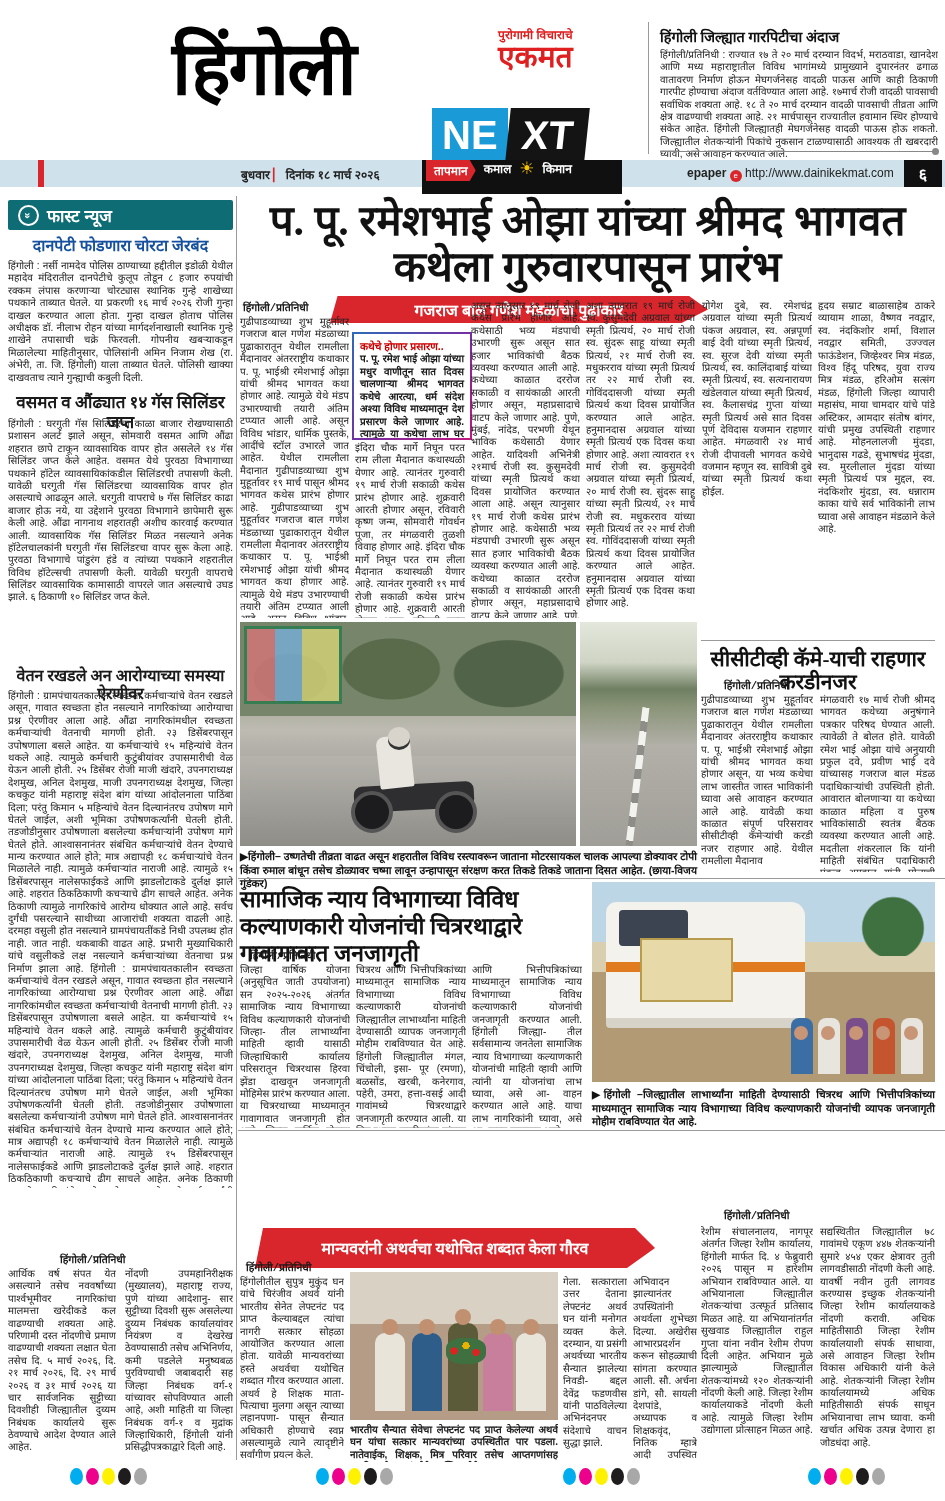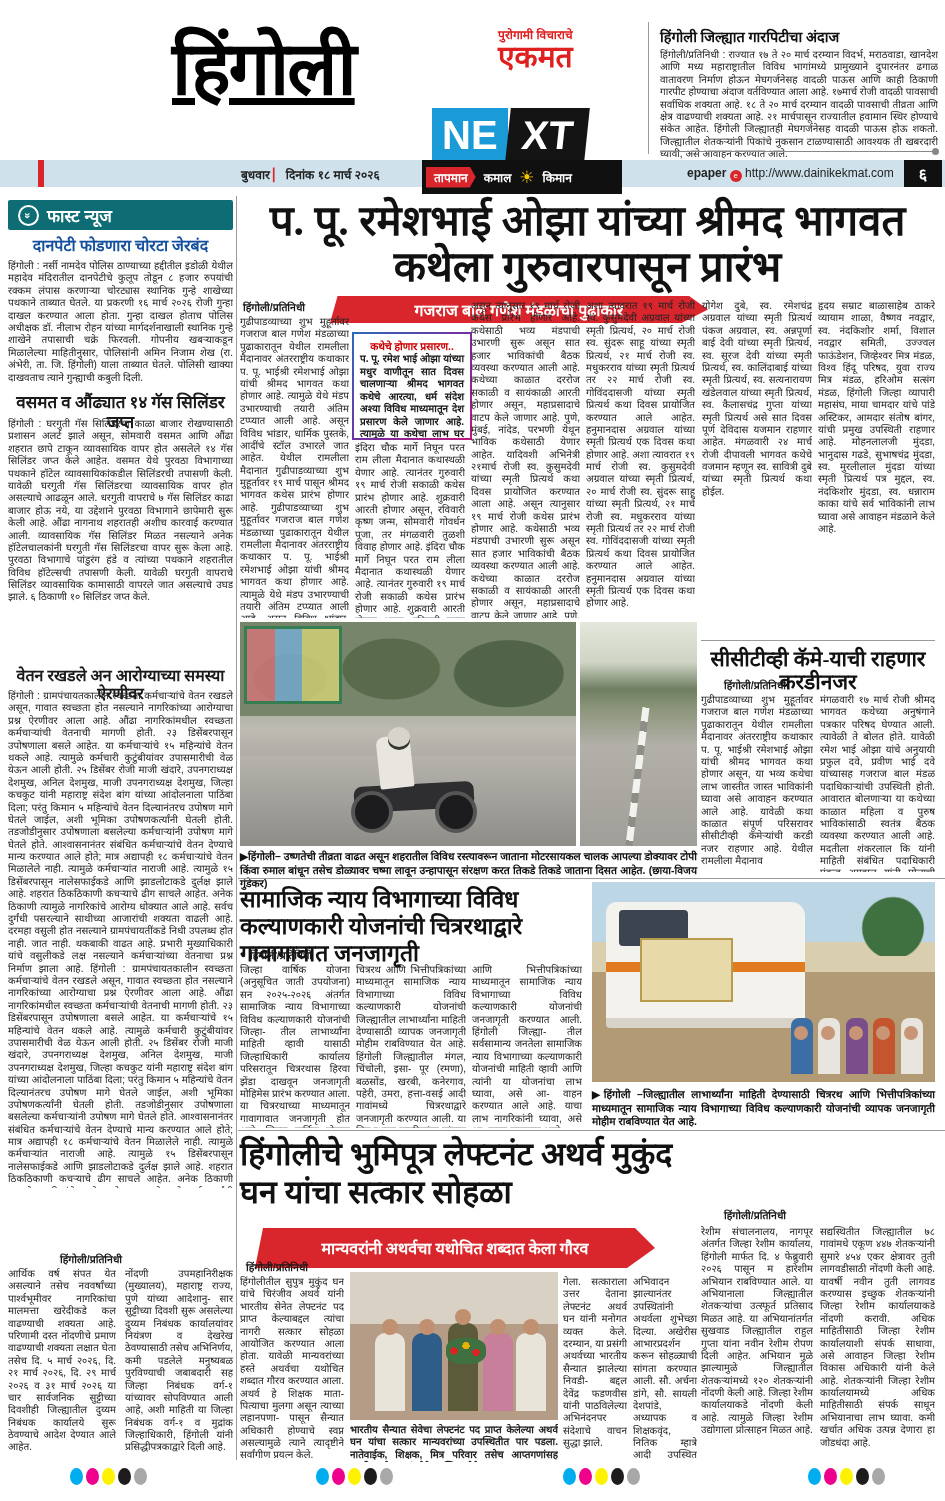--- a/index.html
+++ b/index.html
@@ -1,51 +1,51 @@
 <!DOCTYPE html>
 <html><head>
 <meta charset="utf-8">
 <style>
   html,body{margin:0;padding:0;background:#e9e9e9;}
   .page{position:relative;width:945px;height:1501px;background:#ffffff;margin:0 auto;overflow:hidden;
         font-family:"Liberation Sans",sans-serif;color:#1a1a1a;}
   .abs{position:absolute;}
   .bt{font-size:10px;line-height:1.24;text-align:justify;color:#222;overflow:hidden;}
-  .byline{font-weight:bold;font-size:10.5px;}
+  .byline{font-weight:bold;font-size:10.5px;font-family:Liberation Mono, monospace;}
   .hl{font-family:"Liberation Serif",serif;font-weight:800;color:#111;}
   .rule{background:#9a9a9a;}
   
   .mast-title{font-size:74px;font-weight:900;letter-spacing:-2px;color:#000;font-family:"Liberation Serif",serif;line-height:1;}
   .tagline{color:#e02020;font-weight:bold;font-size:12px;}
   .brand{color:#e02020;font-weight:900;font-size:30px;font-family:"Liberation Serif",serif;line-height:.9;}
   .next{display:flex;height:54px;}
   .next .ne{background:#1a9ad6;color:#fff;font-weight:900;font-size:40px;padding:0 10px;display:flex;align-items:center;}
   .next .xt{background:#141414;color:#fff;font-weight:900;font-size:40px;padding:0 14px;display:flex;align-items:center;transform:skewX(-6deg);}
   
   .datebar{left:0;top:160px;width:945px;height:27px;background:#cfe2eb;}
   .db-red{left:38px;top:0;width:6px;height:27px;background:#d9262c;}
   .db-txt{top:6px;font-size:12px;color:#222;font-weight:bold;margin-left:18px;}
-  .db-black{left:422px;top:0;width:200px;height:34px;background:#101010;display:flex;align-items:center;gap:8px;padding-left:4px;box-sizing:border-box;}
+  .db-black{left:422px;top:0;width:200px;height:34px;background:#101010;display:flex;align-items:flex-start;gap:8px;padding-left:4px;box-sizing:border-box;}
   .temp-chip{background:#d9262c;color:#fff;font-size:12px;font-weight:bold;padding:2px 8px;clip-path:polygon(0 0,88% 0,100% 50%,88% 100%,0 100%);}
   .db-white{color:#fff;font-size:12px;font-weight:bold;}
   .sun{color:#f5c400;font-size:17px;line-height:1;}
   .pageno{left:904px;top:0;width:38px;height:27px;background:#101010;color:#fff;font-weight:bold;font-size:16px;display:flex;align-items:center;justify-content:center;}
   .ep-ic{display:inline-block;width:12px;height:12px;background:#d9262c;border-radius:50%;color:#fff;font-size:8px;text-align:center;line-height:12px;vertical-align:-1px;}
   
   .fn-banner{left:8px;top:200px;width:225px;height:30px;background:#0e6c74;color:#fff;display:flex;align-items:center;gap:8px;padding-left:10px;box-sizing:border-box;border-radius:2px;}
   .fn-ic{width:17px;height:17px;border:2px solid #fff;border-radius:50%;display:flex;align-items:center;justify-content:center;font-size:11px;transform:rotate(90deg);font-weight:bold;}
   .fn-title{font-weight:800;font-size:17px;}
   .lr-head{width:225px;text-align:center;font-weight:800;font-family:"Liberation Serif",serif;line-height:1.15;}
   .blue{color:#15509e;}
   .ribbon{background:#d9262c;color:#fff;font-weight:800;font-size:16px;display:flex;align-items:center;justify-content:center;
           clip-path:polygon(2% 0,95% 0,100% 50%,93% 100%,0 100%,1% 50%);font-family:"Liberation Serif",serif;}
   .caption{font-weight:bold;font-size:10.5px;line-height:1.3;text-align:justify;color:#111;}
   .qbox{background:linear-gradient(135deg,#2b6cb8,#7a2ba0 55%,#c2187e);padding:2px;}
   .qbox-in{background:#fff;padding:5px 6px;height:100%;box-sizing:border-box;overflow:hidden;}
-  .qbox-t{color:#c00;font-weight:800;font-size:10.5px;text-align:center;}
+  .qbox-t{color:#c00;font-weight:800;font-size:10.5px;}
   .qbox-b{font-weight:bold;font-size:10px;line-height:1.25;text-align:justify;}
   
   .ph{overflow:hidden;position:absolute;}
   .ph1{background:linear-gradient(180deg,#86927a 0%,#a2a492 30%,#bdbbb2 48%,#a8a6a0 65%,#989590 100%);}
   .ph1 .trees{position:absolute;left:0;top:0;width:100%;height:42%;background:
       radial-gradient(60px 40px at 15% 60%,#4c5f43 60%,transparent 62%),
       radial-gradient(80px 50px at 45% 50%,#5a6b4c 60%,transparent 62%),
       radial-gradient(90px 55px at 80% 55%,#51644a 60%,transparent 62%),#77856a;}
   .ph1 .road{position:absolute;left:0;bottom:0;width:100%;height:40%;background:linear-gradient(180deg,#b5b3ac,#8f8d88);}
   .ph1 .bike{position:absolute;left:34%;bottom:16%;width:120px;height:26px;background:#2e2e30;border-radius:8px;transform:rotate(-3deg);}
@@ -74,21 +74,21 @@
   
   .dots{display:flex;gap:3px;}
   .dot{width:13px;height:17px;border-radius:50%;}
   .d-c{background:#00aeef}.d-m{background:#ec008c}.d-y{background:#fff200}.d-k{background:#1f1c1d}.d-g{background:#a8a8a8}
 </style>
 </head>
 <body>
 
 <div class="page">
 
-  <div class="abs mast-title" style="left:172px;top:32px;text-decoration:underline;">हिंगोली</div>
+  <div class="abs mast-title" style="left:172px;top:32px;">हिंगोली</div>
   <div class="abs" style="left:498px;top:26px;text-align:center;">
     <div class="tagline">पुरोगामी विचाराचे</div>
     <div class="brand">एकमत</div>
   </div>
   <div class="abs next" style="left:432px;top:70px;margin-top:38px;">
     <span class="ne">NE</span>
     <span class="xt">XT</span>
   </div>
   <div class="abs rule" style="left:648px;top:22px;width:1px;height:132px;"></div>
 
@@ -207,21 +207,20 @@
         <span class="head"></span>
       </div>
     <div class="person" style="left:90%;background:#e8e5de;">
         <span class="head"></span>
       </div>
   </div>
   <div class="abs caption" style="left:592px;top:1088px;width:343px;">▶हिंगोली –जिल्ह्यातील लाभार्थ्यांना माहिती देण्यासाठी चित्ररथ आणि भित्तीपत्रिकांच्या माध्यमातून सामाजिक न्याय विभागाच्या विविध कल्याणकारी योजनांची व्यापक जनजागृती मोहीम राबविण्यात येत आहे.</div>
 
   <div class="abs rule" style="left:238px;top:1130px;width:707px;height:1px;"></div>
 
-  <div class="abs hl" style="left:240px;top:1136px;width:455px;font-size:32px;line-height:1.18;text-align:left;">हिंगोलीचे भुमिपूत्र लेफ्टनंट अथर्व मुकुंद घन यांचा सत्कार सोहळा</div>
   <div class="abs ribbon" style="left:255px;top:1228px;width:400px;height:40px;">मान्यवरांनी अथर्वचा यथोचित शब्दात केला गौरव</div>
   <div class="abs byline" style="left:246px;top:1260px;">हिंगोली/प्रतिनिधी</div>
   <div class="abs bt" style="left:240px;top:1276px;width:104px;height:184px;">हिंगोलीतील सुपुत्र मुकुंद घन यांचे चिरंजीव अथर्व यांनी भारतीय सेनेत लेफ्टनंट पद प्राप्त केल्याबद्दल त्यांचा नागरी सत्कार सोहळा आयोजित करण्यात आला होता. यावेळी मान्यवरांच्या हस्ते अथर्वचा यथोचित शब्दात गौरव करण्यात आला. अथर्व हे शिक्षक माता-पित्याचा मुलगा असून त्याच्या लहानपणा- पासून सैन्यात अधिकारी होण्याचे स्वप्न असल्यामुळे त्याने त्यादृष्टीने सर्वांगीण प्रयत्न केले.</div>
 
   <div class="ph ph4" style="left:350px;top:1272px;width:208px;height:148px;">
     <div class="fig" style="left:12%;background:#e9e4da;">
         <span class="fhead"></span>
       </div>
     <div class="fig" style="left:30%;background:#2e5d8a;">
         <span class="fhead"></span>

